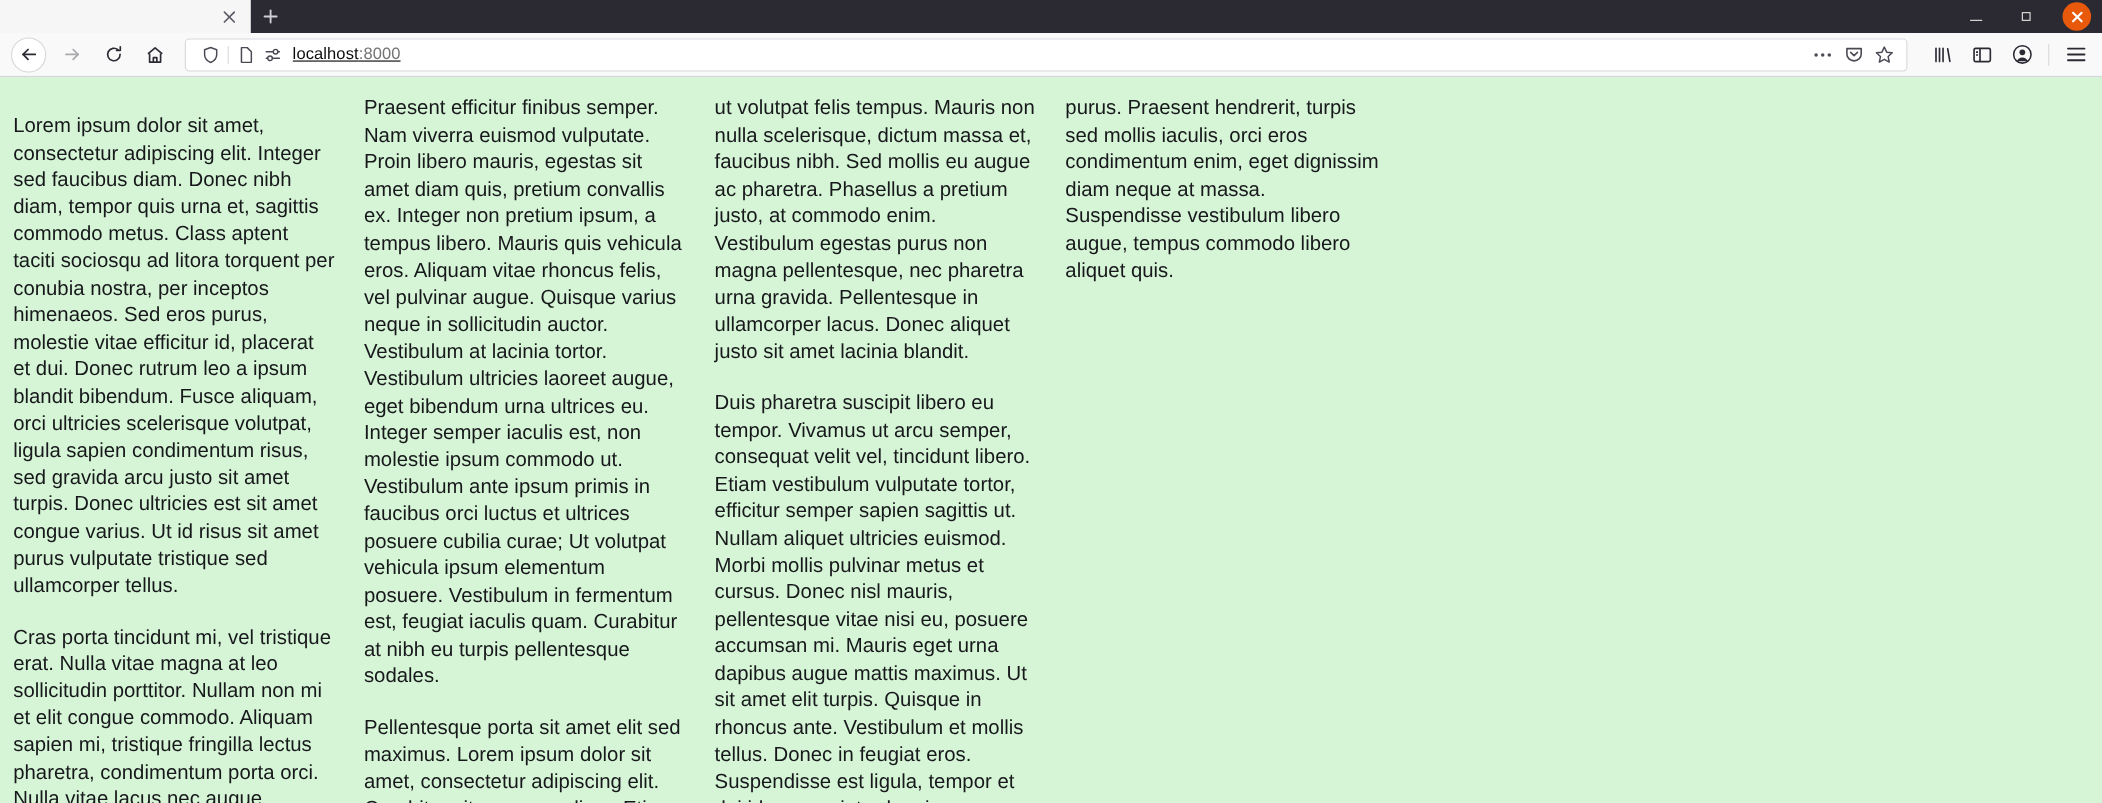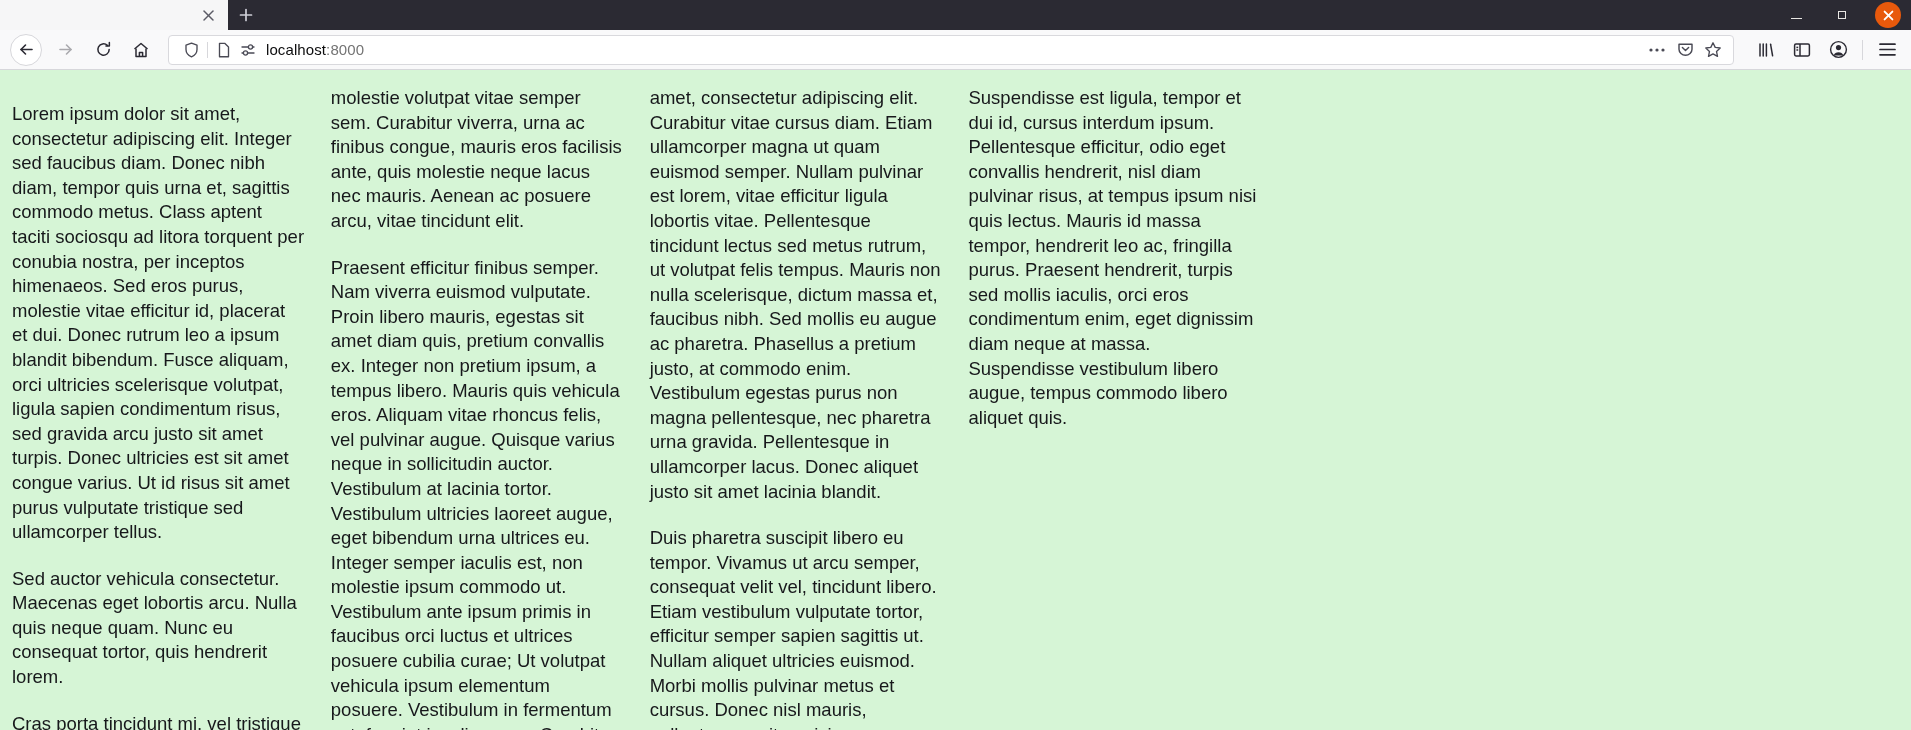--- a/index.html
+++ b/index.html
@@ -123,20 +123,21 @@
     flex: 1 1 auto;
     height: 30px;
     margin: 0 8px;
     background: #ffffff;
     border: 1px solid #d9d9dd;
     border-radius: 4px;
     display: flex;
     align-items: center;
     padding: 0 6px 0 10px;
     min-width: 0;
+    text-decoration: underline;
   }
   .url-icons { display: flex; align-items: center; gap: 0px; flex: 0 0 auto; }
   .url-ico {
     width: 24px; height: 24px;
     display: flex; align-items: center; justify-content: center;
   }
   .url-divider {
     width: 1px; height: 16px;
     background: #d7d7db;
     margin: 0 4px;
@@ -346,21 +347,20 @@
           <line x1="2" y1="7.5" x2="17" y2="7.5"></line>
           <line x1="2" y1="12.8" x2="17" y2="12.8"></line>
         </svg>
       </div>
     </div>
   </div>
 
   <div class="content">
     <div class="columns">
       <p>Lorem ipsum dolor sit amet, consectetur adipiscing elit. Integer sed faucibus diam. Donec nibh diam, tempor quis urna et, sagittis commodo metus. Class aptent taciti sociosqu ad litora torquent per conubia nostra, per inceptos himenaeos. Sed eros purus, molestie vitae efficitur id, placerat et dui. Donec rutrum leo a ipsum blandit bibendum. Fusce aliquam, orci ultricies scelerisque volutpat, ligula sapien condimentum risus, sed gravida arcu justo sit amet turpis. Donec ultricies est sit amet congue varius. Ut id risus sit amet purus vulputate tristique sed ullamcorper tellus.</p>
-      <p>Sed auctor vehicula consectetur. Maecenas eget lobortis arcu. Nulla quis neque quam. Nunc eu consequat tortor, quis hendrerit lorem.</p>
       <p>Cras porta tincidunt mi, vel tristique erat. Nulla vitae magna at leo sollicitudin porttitor. Nullam non mi et elit congue commodo. Aliquam sapien mi, tristique fringilla lectus pharetra, condimentum porta orci. Nulla vitae lacus nec augue molestie volutpat vitae semper sem. Curabitur viverra, urna ac finibus congue, mauris eros facilisis ante, quis molestie neque lacus nec mauris. Aenean ac posuere arcu, vitae tincidunt elit.</p>
       <p>Praesent efficitur finibus semper. Nam viverra euismod vulputate. Proin libero mauris, egestas sit amet diam quis, pretium convallis ex. Integer non pretium ipsum, a tempus libero. Mauris quis vehicula eros. Aliquam vitae rhoncus felis, vel pulvinar augue. Quisque varius neque in sollicitudin auctor. Vestibulum at lacinia tortor. Vestibulum ultricies laoreet augue, eget bibendum urna ultrices eu. Integer semper iaculis est, non molestie ipsum commodo ut. Vestibulum ante ipsum primis in faucibus orci luctus et ultrices posuere cubilia curae; Ut volutpat vehicula ipsum elementum posuere. Vestibulum in fermentum est, feugiat iaculis quam. Curabitur at nibh eu turpis pellentesque sodales.</p>
       <p>Pellentesque porta sit amet elit sed maximus. Lorem ipsum dolor sit amet, consectetur adipiscing elit. Curabitur vitae cursus diam. Etiam ullamcorper magna ut quam euismod semper. Nullam pulvinar est lorem, vitae efficitur ligula lobortis vitae. Pellentesque tincidunt lectus sed metus rutrum, ut volutpat felis tempus. Mauris non nulla scelerisque, dictum massa et, faucibus nibh. Sed mollis eu augue ac pharetra. Phasellus a pretium justo, at commodo enim. Vestibulum egestas purus non magna pellentesque, nec pharetra urna gravida. Pellentesque in ullamcorper lacus. Donec aliquet justo sit amet lacinia blandit.</p>
       <p>Duis pharetra suscipit libero eu tempor. Vivamus ut arcu semper, consequat velit vel, tincidunt libero. Etiam vestibulum vulputate tortor, efficitur semper sapien sagittis ut. Nullam aliquet ultricies euismod. Morbi mollis pulvinar metus et cursus. Donec nisl mauris, pellentesque vitae nisi eu, posuere accumsan mi. Mauris eget urna dapibus augue mattis maximus. Ut sit amet elit turpis. Quisque in rhoncus ante. Vestibulum et mollis tellus. Donec in feugiat eros. Suspendisse est ligula, tempor et dui id, cursus interdum ipsum. Pellentesque efficitur, odio eget convallis hendrerit, nisl diam pulvinar risus, at tempus ipsum nisi quis lectus. Mauris id massa tempor, hendrerit leo ac, fringilla purus. Praesent hendrerit, turpis sed mollis iaculis, orci eros condimentum enim, eget dignissim diam neque at massa. Suspendisse vestibulum libero augue, tempus commodo libero aliquet quis.</p>
     </div>
   </div>
 
 </div>
 
 </body></html>

